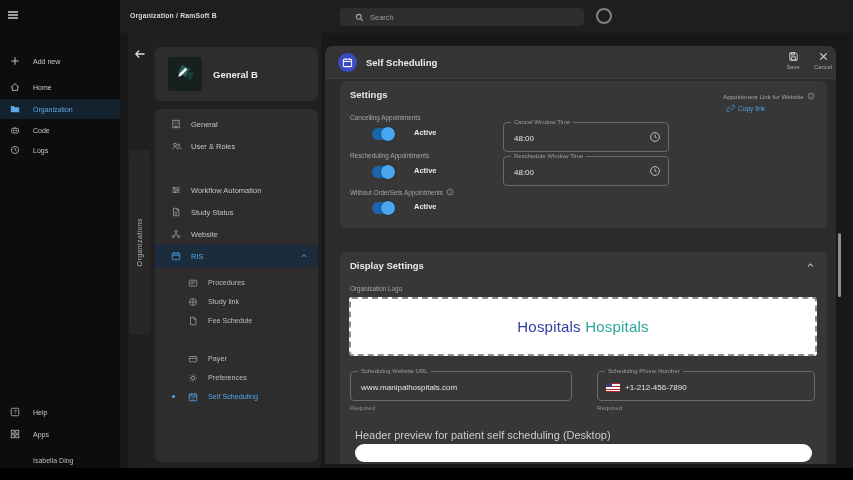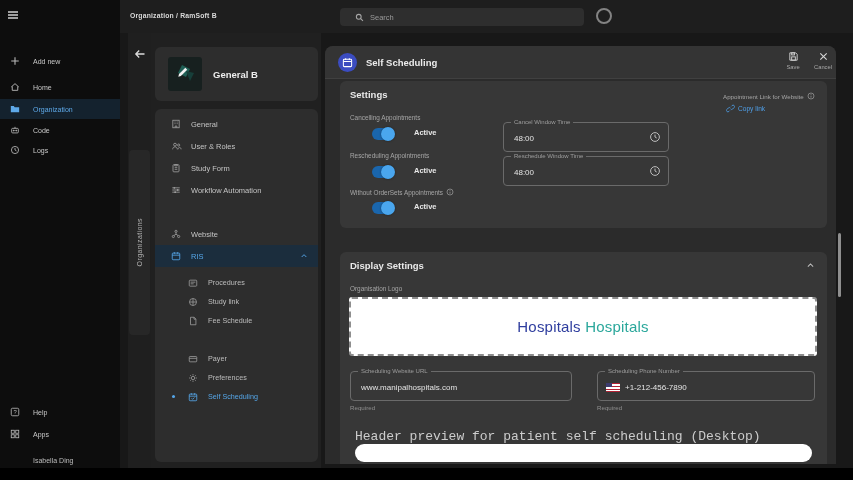--- a/index.html
+++ b/index.html
@@ -75,21 +75,21 @@
   .copylink { position:absolute; left:386px; top:23px; display:flex; align-items:center; gap:3px; font-size:6.6px; color:#4f9fe8; background:none; border:none; cursor:pointer; font-family:"Liberation Sans",sans-serif; }
   .chev-up { position:absolute; right:12px; top:9px; color:#bdbdbd; background:none; border:none; cursor:pointer; }
   .logo-box { position:absolute; left:9px; top:45px; width:468px; height:59px; background:#ffffff; border:2px dashed #8e8e8e; border-radius:3px; display:flex; align-items:center; justify-content:center; cursor:pointer; }
   .logo-text { font-size:15px; letter-spacing:.2px; }
   .logo-w1 { color:#2e3d9e; }
   .logo-w2 { color:#2aa79b; }
   .hint { position:absolute; font-size:6.2px; color:#8f8f8f; }
   .flag { position:relative; width:14px; height:9px; background:repeating-linear-gradient(180deg,#b22234 0 1.4px,#ffffff 1.4px 2.8px); border-radius:1px; flex:0 0 auto; }
   .flag::after { content:""; position:absolute; left:0; top:0; width:6px; height:4.5px; background:#3c3b6e; }
   .phone-val { display:flex; align-items:center; gap:5px; }
-  .preview-lab { position:absolute; left:15px; top:177px; font-size:13px; color:#cccccc;font-family:Liberation Mono, monospace; }
+  .preview-lab { position:absolute; left:15px; top:177px; font-size:11px; color:#cccccc; }
   .preview-bar { position:absolute; left:15px; top:192px; width:457px; height:18px; background:#ffffff; border-radius:9px; }
   .scrollthumb { left:838px; top:233px; width:3px; height:64px; background:#8f8f8f; border-radius:2px; cursor:pointer; }
   svg { display:block; }
 </style>
 </head>
 <body>
 
 <div id="app">
  <div id="workspace">
 
@@ -226,39 +226,39 @@
     <div class="nav-row" style="top:26px">
       <span class="nic">
             <svg width="11" height="10" viewBox="0 0 12 12" fill="none" stroke="currentColor" stroke-width="1">
               <circle cx="4.2" cy="4.4" r="1.7"></circle>
               <circle cx="8.6" cy="4.9" r="1.3"></circle>
               <path d="M1.4 10c0-1.8 1.2-3 2.8-3s2.7 1.2 2.7 3M7.8 10c.1-1.4.9-2.3 1.9-2.3s1.7.9 1.8 2.3"></path>
             </svg>
           </span>
       <span class="nlab">User &amp; Roles</span>
     </div>
-    <div class="nav-row" style="top:48px">
-      <span class="nic">
-            <svg width="10" height="10" viewBox="0 0 12 12" fill="none" stroke="currentColor" stroke-width="1">
-              <rect x="2.4" y="2" width="7.2" height="8.6" rx="1"></rect>
-              <path d="M4.4 2h3.2v1.4H4.4zM4.4 5.6h3.2M4.4 7.6h3.2"></path>
-            </svg>
-          </span>
-      <span class="nlab">Study Form</span>
-    </div>
     <div class="nav-row" style="top:70px">
       <span class="nic">
             <svg width="10" height="10" viewBox="0 0 12 12" fill="none" stroke="currentColor" stroke-width="1">
               <path d="M1.5 3.4h9M1.5 6h9M1.5 8.6h9"></path>
               <circle cx="4" cy="3.4" r="1.1" fill="currentColor" stroke="none"></circle>
               <circle cx="8" cy="6" r="1.1" fill="currentColor" stroke="none"></circle>
               <circle cx="5" cy="8.6" r="1.1" fill="currentColor" stroke="none"></circle>
             </svg>
           </span>
       <span class="nlab">Workflow Automation</span>
+    </div>
+    <div class="nav-row" style="top:92px">
+      <span class="nic">
+            <svg width="10" height="10" viewBox="0 0 12 12" fill="none" stroke="currentColor" stroke-width="1">
+              <path d="M3 1.5h4.4L9.5 3.7v6.8H3z"></path>
+              <path d="M7.2 1.5v2.3h2.3M4.5 6.2h3M4.5 8.2h3"></path>
+            </svg>
+          </span>
+      <span class="nlab">Study Status</span>
     </div>
     <div class="nav-row" style="top:114px">
       <span class="nic">
             <svg width="10" height="10" viewBox="0 0 12 12" fill="none" stroke="currentColor" stroke-width="1">
               <circle cx="6" cy="2.8" r="1.3"></circle>
               <circle cx="2.8" cy="9" r="1.3"></circle>
               <circle cx="9.2" cy="9" r="1.3"></circle>
               <path d="M6 4.1v2.1M6 6.2 3.5 7.9M6 6.2l2.5 1.7"></path>
             </svg>
           </span>

